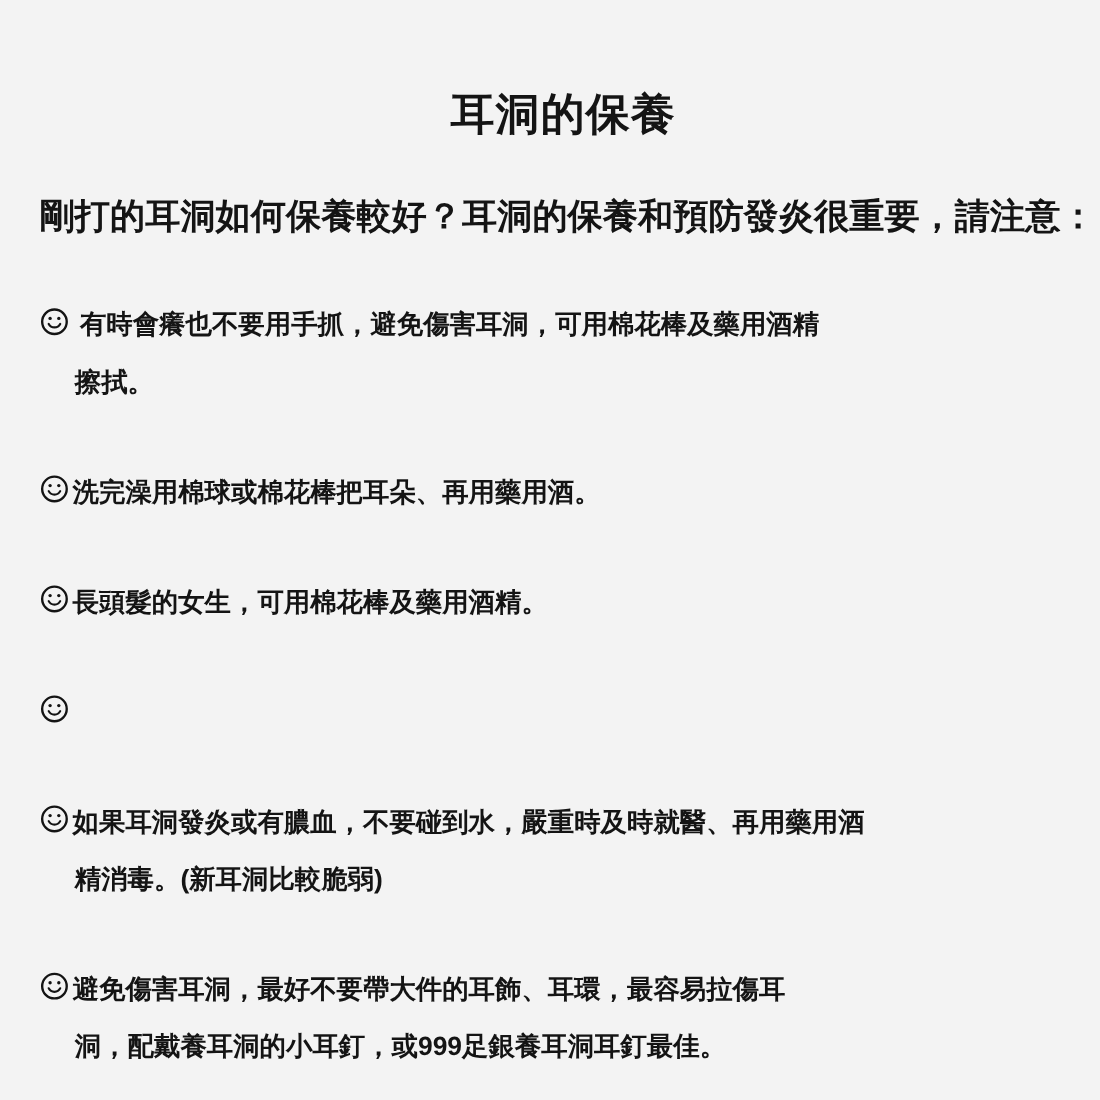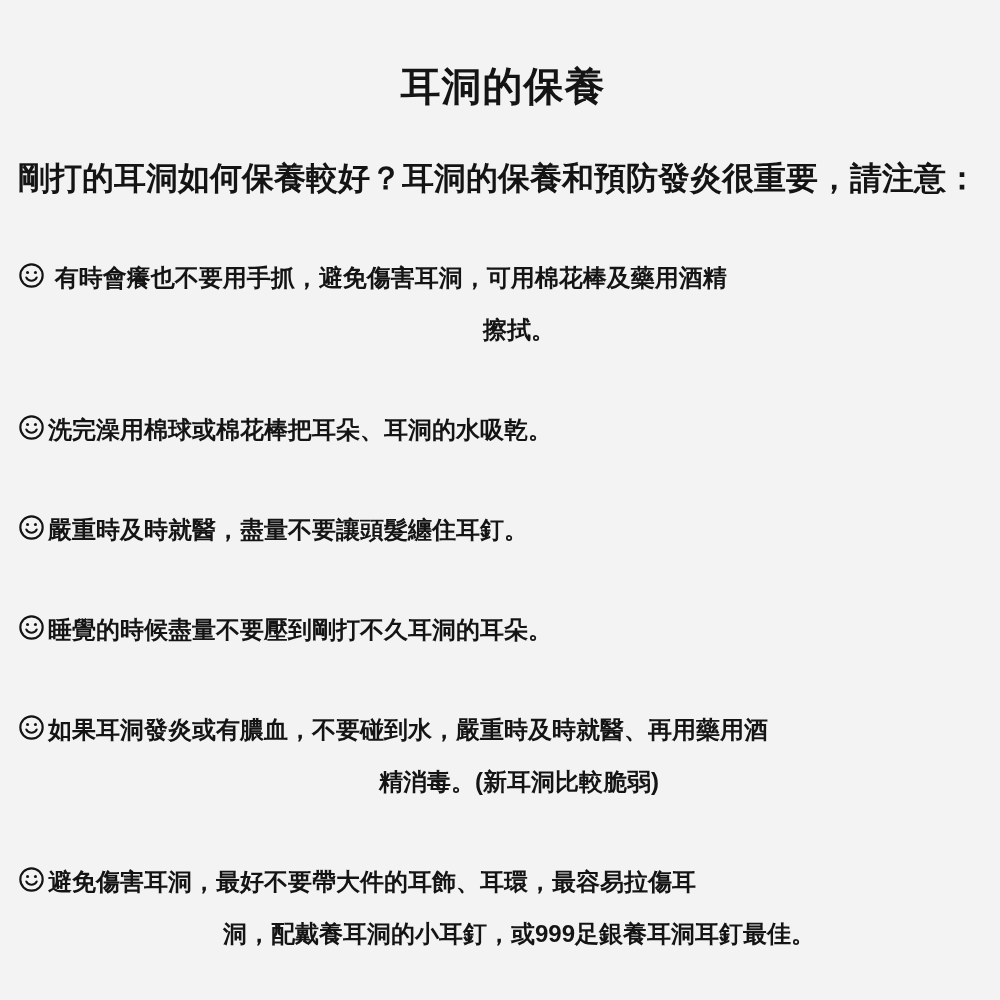--- a/index.html
+++ b/index.html
@@ -9,21 +9,22 @@
   body {
     width: 1000px;
     height: 1000px;
     background: #f3f3f3;
     color: #141414;
     font-family: "Liberation Sans", "DejaVu Sans", sans-serif;
     font-weight: 700;
     overflow: hidden;
   }
   .doc {
-    padding: 62px 12px 0 18px;
+    padding: 62px 12px 0 36px;
+    margin-top: 18px;
   }
   .title {
     font-size: 40px;
     line-height: 48px;
     margin: 0;
     text-align: center;
     font-weight: 700;
     letter-spacing: 1px;
   }
   .intro {
@@ -36,21 +37,20 @@
     font-size: 24px;
     line-height: 52px;
     margin: 48px 0 0 0;
   }
   .bline {
     display: block;
     white-space: nowrap;
   }
   .bline.cont {
     padding-left: 32px;
-    text-align: center;
   }
   .smiley {
     width: 27px;
     height: 27px;
     vertical-align: -3px;
     margin-right: 3px;
   }
   .smiley circle.face {
     fill: none;
     stroke: #141414;
@@ -85,39 +85,39 @@
         </svg><span> 有時會癢也不要用手抓，避免傷害耳洞，可用棉花棒及藥用酒精</span></span>
     <span class="bline cont">擦拭。</span>
   </p>
 
   <p class="tip">
     <span class="bline"><svg class="smiley" viewBox="0 0 30 30">
           <circle class="face" cx="15" cy="15" r="12.4"></circle>
           <circle class="eye" cx="10.6" cy="11.6" r="1.7"></circle>
           <circle class="eye" cx="19.4" cy="11.6" r="1.7"></circle>
           <path class="mouth" d="M9.2 17.2 A 6.5 6.5 0 0 0 20.8 17.2"></path>
-        </svg><span>洗完澡用棉球或棉花棒把耳朵、耳洞的水吸乾。</span></span>
+        </svg><span>洗完澡用棉球或棉花棒把耳朵、再用藥用酒。</span></span>
   </p>
 
   <p class="tip">
     <span class="bline"><svg class="smiley" viewBox="0 0 30 30">
           <circle class="face" cx="15" cy="15" r="12.4"></circle>
           <circle class="eye" cx="10.6" cy="11.6" r="1.7"></circle>
           <circle class="eye" cx="19.4" cy="11.6" r="1.7"></circle>
           <path class="mouth" d="M9.2 17.2 A 6.5 6.5 0 0 0 20.8 17.2"></path>
-        </svg><span>嚴重時及時就醫，盡量不要讓頭髮纏住耳釘。</span></span>
+        </svg><span>長頭髮的女生，可用棉花棒及藥用酒精。</span></span>
   </p>
 
   <p class="tip">
     <span class="bline"><svg class="smiley" viewBox="0 0 30 30">
           <circle class="face" cx="15" cy="15" r="12.4"></circle>
           <circle class="eye" cx="10.6" cy="11.6" r="1.7"></circle>
           <circle class="eye" cx="19.4" cy="11.6" r="1.7"></circle>
           <path class="mouth" d="M9.2 17.2 A 6.5 6.5 0 0 0 20.8 17.2"></path>
-        </svg><span>睡覺的時候盡量不要壓到剛打不久耳洞的耳朵。</span></span>
+        </svg></span>
   </p>
 
   <p class="tip">
     <span class="bline"><svg class="smiley" viewBox="0 0 30 30">
           <circle class="face" cx="15" cy="15" r="12.4"></circle>
           <circle class="eye" cx="10.6" cy="11.6" r="1.7"></circle>
           <circle class="eye" cx="19.4" cy="11.6" r="1.7"></circle>
           <path class="mouth" d="M9.2 17.2 A 6.5 6.5 0 0 0 20.8 17.2"></path>
         </svg><span>如果耳洞發炎或有膿血，不要碰到水，嚴重時及時就醫、再用藥用酒</span></span>
     <span class="bline cont">精消毒。(新耳洞比較脆弱)</span>

